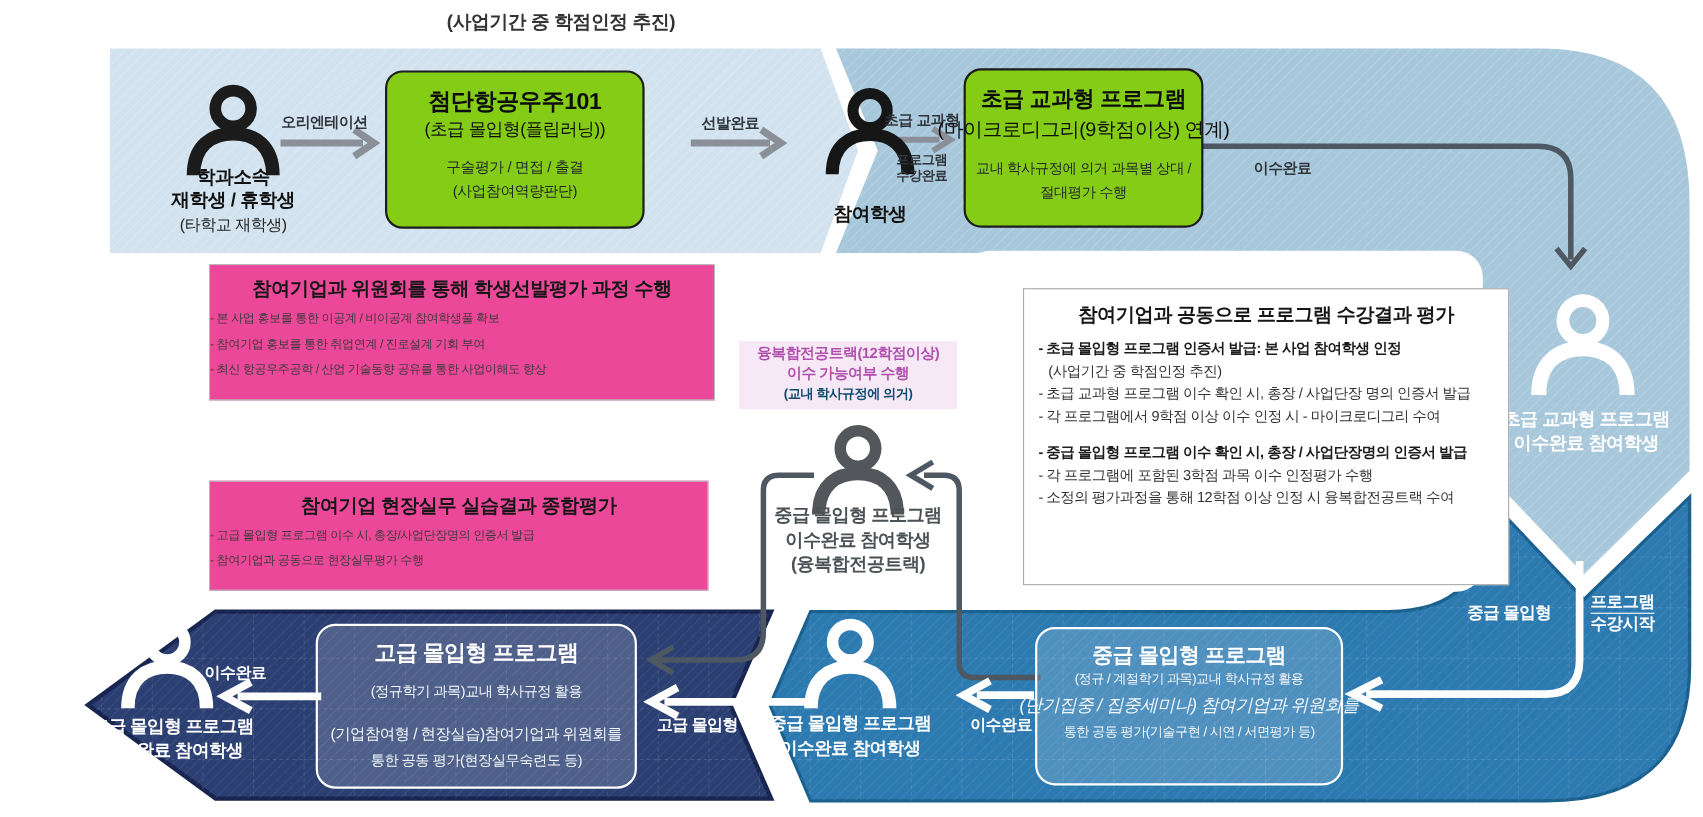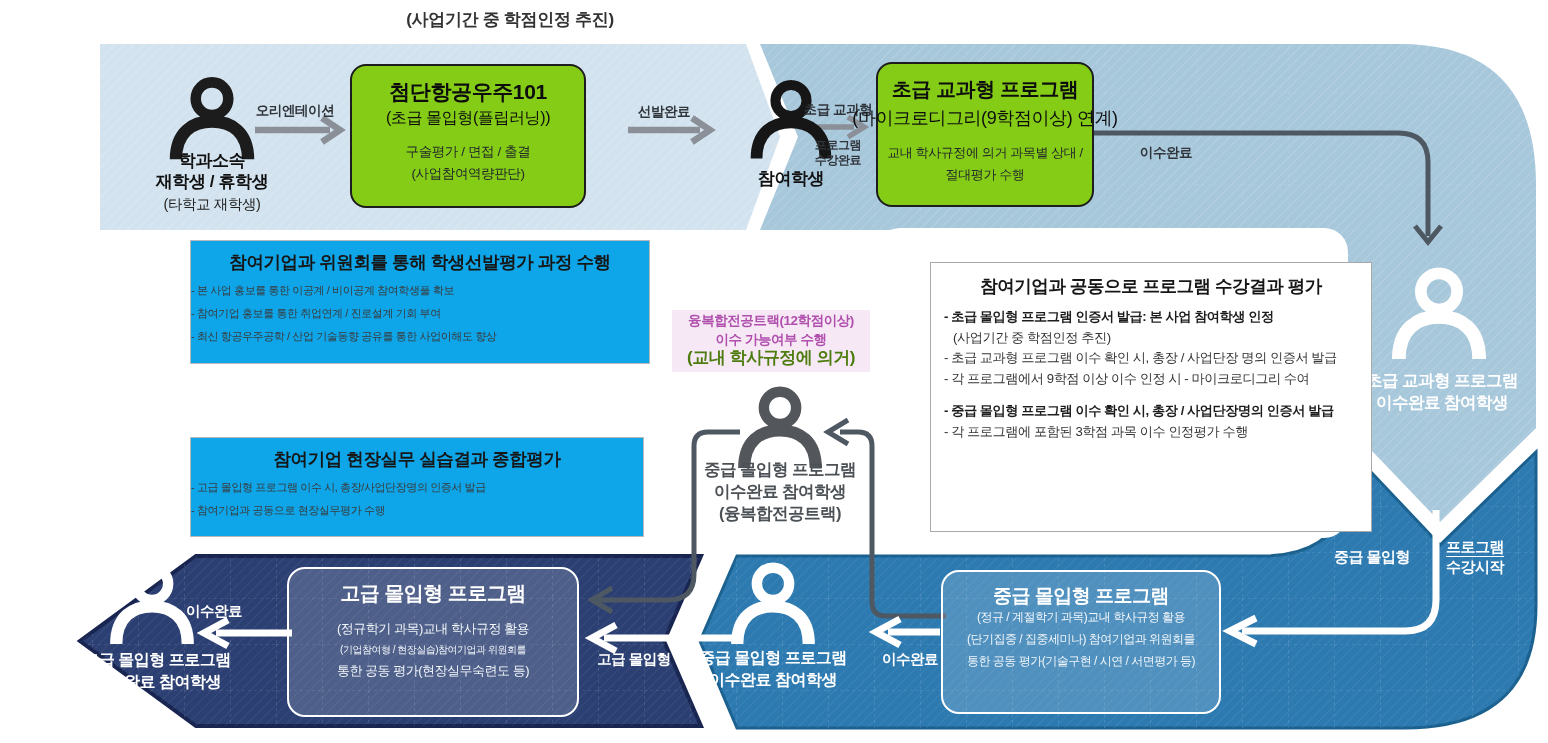--- a/index.html
+++ b/index.html
@@ -15,35 +15,35 @@
   .tiny-lbl{font-size:12px;font-weight:bold;color:#30353b;letter-spacing:-0.4px;line-height:14px;}
   .person-lbl-dark{font-size:17px;font-weight:bold;color:#111;letter-spacing:-0.4px;line-height:21px;}
   .person-sub{font-size:14.5px;color:#222;letter-spacing:-0.4px;}
 
   .flow-box{background:#84cc16;border:2px solid #1d1d1d;border-radius:16px;
     display:flex;flex-direction:column;align-items:center;letter-spacing:-0.4px;}
   .flow-box .t{font-weight:bold;color:#0d0d0d;}
   .flow-box .s{color:#0d0d0d;}
   .flow-box .m{color:#23272b;}
 
-  .gray-box{background:#0ea5e9;border:1px solid #b9b9b9;letter-spacing:-0.4px;}
+  .gray-box{background:#ec4899;border:1px solid #b9b9b9;letter-spacing:-0.4px;}
   .gray-box .gt{font-size:17.5px;font-weight:bold;color:#161616;text-align:center;padding-top:9px;}
   .gray-box .gi{font-size:11px;color:#3a3a3a;line-height:23px;white-space:nowrap;}
 
   .white-panel{background:#ffffff;border-radius:24px;}
   .eval-box{background:#fff;border:1px solid #a9a9a9;letter-spacing:-0.45px;}
   .eval-box .et{font-size:17.5px;font-weight:bold;color:#161616;text-align:center;padding-top:11px;}
   .eval-box .ei{font-size:13.2px;color:#333;line-height:20.5px;padding-left:13px;white-space:nowrap;}
   .eval-box .ei.bold{font-weight:bold;color:#1c1c1c;}
   .eval-box .ei.indent{padding-left:22px;}
   .eval-box .sp{height:12px;}
 
   .pink-box{background:#f6e8f5;letter-spacing:-0.45px;text-align:center;line-height:18.5px;}
   .pink-box .p1{font-size:13.5px;font-weight:bold;color:#b14fae;}
-  .pink-box .p2{font-size:17px;color:#4d7c0f;font-weight:bold;}
+  .pink-box .p2{font-size:12px;color:#0c4a6e;font-weight:bold;}
 
   .track-lbl{font-size:16.5px;font-weight:bold;color:#4c5156;letter-spacing:-0.5px;line-height:22px;text-align:center;}
 
   .band-box{background:rgba(255,255,255,0.17);border:2.5px solid #ffffff;border-radius:18px;
     display:flex;flex-direction:column;align-items:center;letter-spacing:-0.5px;}
   .band-box .bt{font-weight:bold;color:#ffffff;}
   .band-box .bl{color:#f2f7fb;}
 
   .white-lbl{font-weight:bold;color:#ffffff;letter-spacing:-0.5px;text-align:center;}
   .underline{border-bottom:1.5px solid #fff;padding-bottom:1px;}
@@ -166,21 +166,21 @@
     <div class="m nw" style="font-size:13.5px;margin-top:14px;">구술평가 / 면접 / 출결</div>
     <div class="m nw" style="font-size:13.5px;margin-top:4px;">(사업참여역량판단)</div>
   </div>
 
   <div class="abs small-lbl ctr" style="left:614px;top:103px;width:100px;z-index:4">선발완료</div>
 
   <svg class="abs" style="left:749px;top:78px;z-index:4" width="84" height="82" viewBox="0 0 100 94">
     <circle cx="50" cy="25" r="18.5" fill="none" stroke="#161616" stroke-width="12"></circle>
     <path d="M9,94 C9,63 28,51 50,51 C72,51 91,63 91,94" fill="none" stroke="#161616" stroke-width="14"></path>
   </svg>
-  <div class="abs person-lbl-dark ctr" style="left:731px;top:168px;width:120px;z-index:4">참여학생</div>
+  <div class="abs person-lbl-dark ctr" style="left:731px;top:184px;width:120px;z-index:4">참여학생</div>
 
   <div class="abs small-lbl ctr" style="left:788px;top:101px;width:100px;z-index:4">초급 교과형</div>
   <div class="abs tiny-lbl ctr" style="left:790px;top:138px;width:96px;z-index:4">프로그램</div>
   <div class="abs tiny-lbl ctr" style="left:790px;top:153px;width:96px;z-index:4">수강완료</div>
 
   <div class="abs flow-box" style="left:876px;top:62px;width:214px;height:141px;z-index:4">
     <div class="t nw" style="font-size:20px;margin-top:12px;">초급 교과형 프로그램</div>
     <div class="s nw" style="font-size:18px;margin-top:3px;">(마이크로디그리(9학점이상) 연계)</div>
     <div class="m nw" style="font-size:13px;margin-top:14px;">교내 학사규정에 의거 과목별 상대 /</div>
     <div class="m nw" style="font-size:13px;margin-top:4px;">절대평가 수행</div>
@@ -208,20 +208,21 @@
 
   <div class="abs eval-box" style="left:930px;top:262px;width:440px;height:268px;z-index:4">
     <div class="et nw">참여기업과 공동으로 프로그램 수강결과 평가</div>
     <div class="ei bold" style="margin-top:9px;">- 초급 몰입형 프로그램 인증서 발급: 본 사업 참여학생 인정</div>
     <div class="ei indent">(사업기간 중 학점인정 추진)</div>
     <div class="ei">- 초급 교과형 프로그램 이수 확인 시, 총장 / 사업단장 명의 인증서 발급</div>
     <div class="ei">- 각 프로그램에서 9학점 이상 이수 인정 시  - 마이크로디그리 수여</div>
     <div class="sp"></div>
     <div class="ei bold">- 중급 몰입형 프로그램 이수 확인 시, 총장 / 사업단장명의 인증서 발급</div>
     <div class="ei">- 각 프로그램에 포함된 3학점 과목 이수 인정평가 수행</div>
+    <div class="ei">- 소정의 평가과정을 통해 12학점 이상 인정 시 융복합전공트랙 수여</div>
   </div>
 
   <div class="abs pink-box" style="left:672px;top:310px;width:198px;height:60px;padding-top:2px;z-index:4">
     <div class="p1 nw">융복합전공트랙(12학점이상)</div>
     <div class="p1 nw">이수 가능여부 수행</div>
     <div class="p2 nw">(교내 학사규정에 의거)</div>
   </div>
 
   <svg class="abs" style="left:736px;top:386px;z-index:4" width="88" height="82" viewBox="0 0 100 94">
     <circle cx="50" cy="25" r="18.5" fill="none" stroke="#53575c" stroke-width="12"></circle>
@@ -242,35 +243,35 @@
     <path d="M9,94 C9,63 28,51 50,51 C72,51 91,63 91,94" fill="none" stroke="#ffffff" stroke-width="14"></path>
   </svg>
   <div class="abs white-lbl" style="left:62px;top:650px;width:190px;font-size:16px;z-index:4">고급 몰입형 프로그램</div>
   <div class="abs white-lbl" style="left:62px;top:672px;width:190px;font-size:16px;z-index:4">이수완료 참여학생</div>
 
   <div class="abs white-lbl" style="left:166px;top:602px;width:96px;font-size:14.5px;z-index:4">이수완료</div>
 
   <div class="abs band-box" style="left:287px;top:567px;width:288px;height:146px;z-index:4">
     <div class="bt nw" style="font-size:20px;margin-top:11px;">고급 몰입형 프로그램</div>
     <div class="bl nw" style="font-size:13px;margin-top:13px;">(정규학기 과목)교내 학사규정 활용</div>
-    <div class="bl nw" style="font-size:10px;margin-top:5px;">(기업참여형 / 현장실습)참여기업과 위원회를</div>
+    <div class="bl nw" style="font-size:14px;margin-top:21px;">(기업참여형 / 현장실습)참여기업과 위원회를</div>
     <div class="bl nw" style="font-size:13px;margin-top:5px;text-align:right;">통한 공동 평가(현장실무숙련도 등)</div>
   </div>
 
   <div class="abs white-lbl" style="left:576px;top:650px;width:116px;font-size:14.5px;z-index:4">고급 몰입형</div>
 
   <svg class="abs" style="left:729px;top:562px;z-index:4" width="88" height="82" viewBox="0 0 100 94">
     <circle cx="50" cy="25" r="18.5" fill="none" stroke="#ffffff" stroke-width="12"></circle>
     <path d="M9,94 C9,63 28,51 50,51 C72,51 91,63 91,94" fill="none" stroke="#ffffff" stroke-width="14"></path>
   </svg>
   <div class="abs white-lbl" style="left:678px;top:648px;width:190px;font-size:16px;z-index:4">중급 몰입형 프로그램</div>
   <div class="abs white-lbl" style="left:678px;top:670px;width:190px;font-size:16px;z-index:4">이수완료 참여학생</div>
 
   <div class="abs white-lbl" style="left:862px;top:650px;width:96px;font-size:14.5px;z-index:4">이수완료</div>
 
   <div class="abs band-box" style="left:941px;top:570px;width:276px;height:140px;z-index:4">
     <div class="bt nw" style="font-size:19px;margin-top:11px;">중급 몰입형 프로그램</div>
     <div class="bl nw" style="font-size:12px;">(정규 / 계절학기 과목)교내 학사규정 활용</div>
-    <div class="bl nw" style="font-size:12px;margin-top:5px;">(단기집중 / 집중세미나) 참여기업과 위원회를</div>
+    <div class="bl nw" style="font-size:16px;margin-top:5px;font-style:italic;">(단기집중 / 집중세미나) 참여기업과 위원회를</div>
     <div class="bl nw" style="font-size:12px;margin-top:5px;">통한 공동 평가(기술구현 / 시연 / 서면평가 등)</div>
   </div>
 
 </div>
 
 </body></html>

